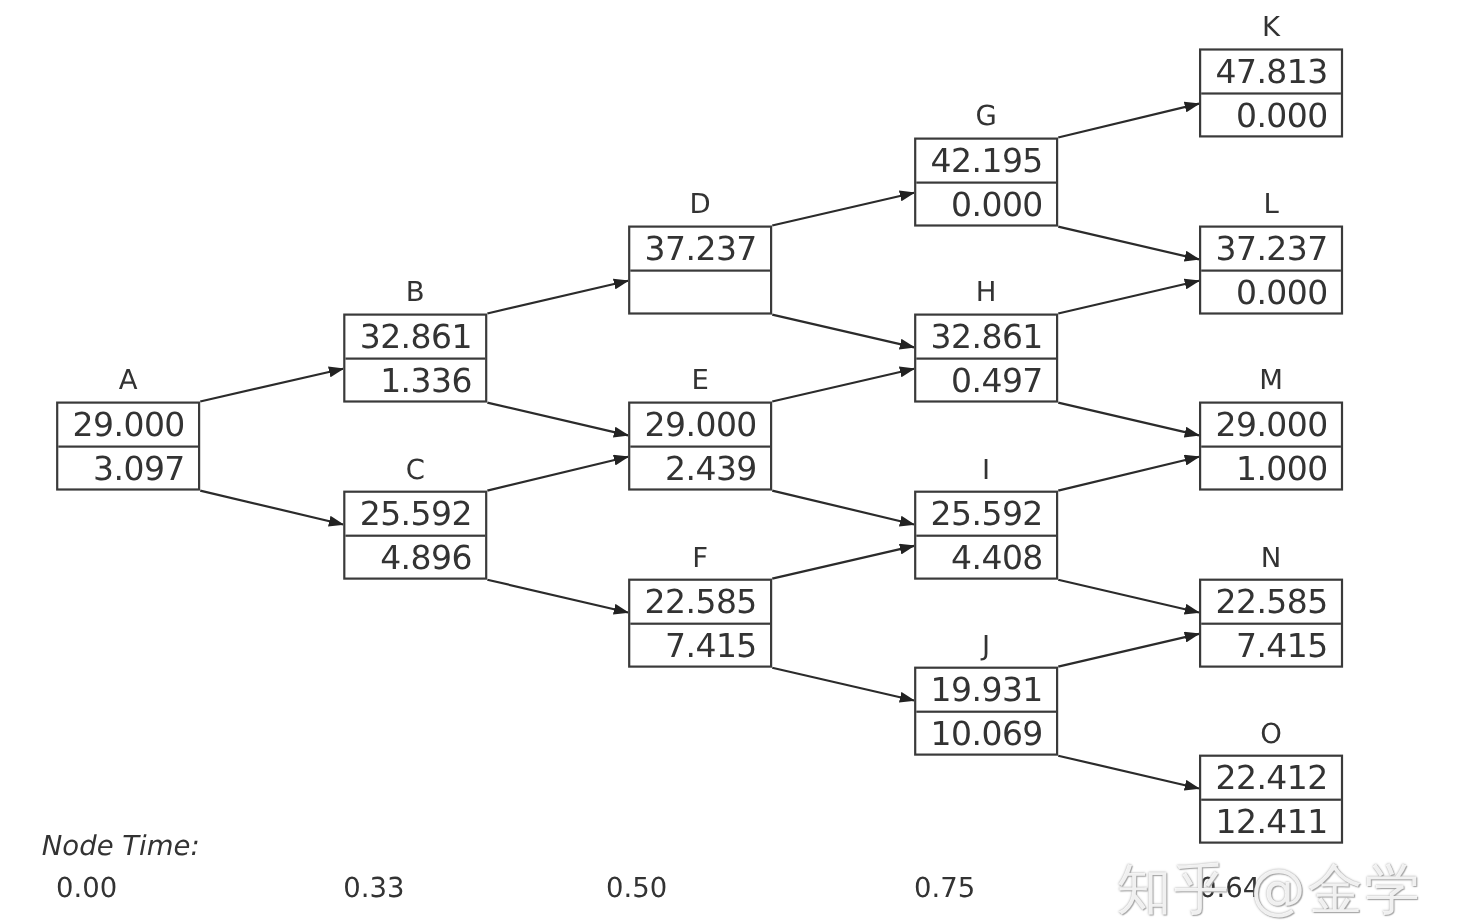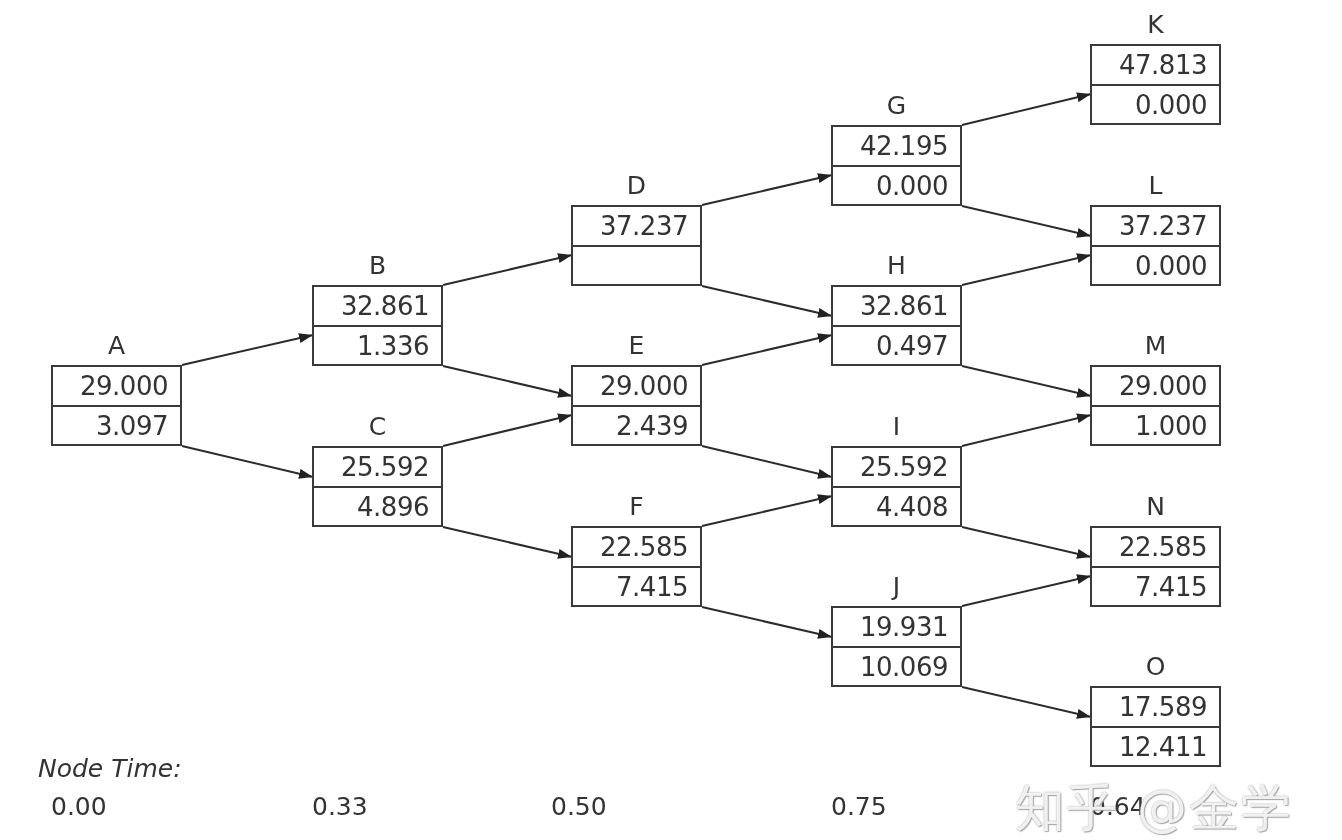--- a/index.html
+++ b/index.html
@@ -4,21 +4,21 @@
 <style>
   html, body { margin: 0; padding: 0; background: #ffffff; }
   body { width: 1342px; height: 840px; position: relative; overflow: hidden;
          font-family: "DejaVu Sans", "Liberation Sans", sans-serif; color: #2b2b2b; }
   #edges { position: absolute; left: 0; top: 0; width: 1342px; height: 840px; }
   .node { position: absolute; width: 131px; }
   .node-label { position: absolute; left: 0; width: 131px; top: -34px; height: 30px;
                 text-align: center; font-size: 25px; line-height: 30px; color: #333; }
   .node-box { border: 2px solid #3a3a3a; box-sizing: border-box; width: 131px; height: 81px; background: #fff; }
   .cell { height: 39px; line-height: 39px; text-align: right; padding-right: 12px;
-          font-size: 26px; color: #333; box-sizing: border-box; letter-spacing: -0.5px; }
+          font-size: 30px; color: #333; box-sizing: border-box; letter-spacing: -0.5px; }
   .cell.top { border-bottom: 2px solid #3a3a3a; height: 40px; }
   .time-title { position: absolute; left: 38px; top: 754px; font-size: 25px; color: #333; font-style: italic; }
   .time-tick { position: absolute; top: 792px; width: 131px; font-size: 25px; color: #333; }
   .watermark { position: absolute; left: 1015px; top: 760px; font-size: 50px; color: rgba(255,255,255,0.85);
                text-shadow: 0 0 2px #999, 1px 1px 1px #aaa; letter-spacing: 2px; margin-top: 15px; }
 </style>
 </head>
 <body>
 
 <svg id="edges" xmlns="http://www.w3.org/2000/svg">
@@ -148,21 +148,21 @@
 <div class="node" id="node-N" style="left:1090px;top:526px;">
   <div class="node-label">N</div>
   <div class="node-box">
     <div class="cell top">22.585</div>
     <div class="cell">7.415</div>
   </div>
 </div>
 <div class="node" id="node-O" style="left:1090px;top:686px;">
   <div class="node-label">O</div>
   <div class="node-box">
-    <div class="cell top">17.589</div>
+    <div class="cell top">22.412</div>
     <div class="cell">12.411</div>
   </div>
 </div>
 
 <div class="time-title">Node Time:</div>
 <div class="time-tick" style="left:51px;">0.00</div>
 <div class="time-tick" style="left:312px;">0.33</div>
 <div class="time-tick" style="left:551px;">0.50</div>
 <div class="time-tick" style="left:831px;">0.75</div>
 <div class="time-tick" style="left:1090px;">0.64</div>

